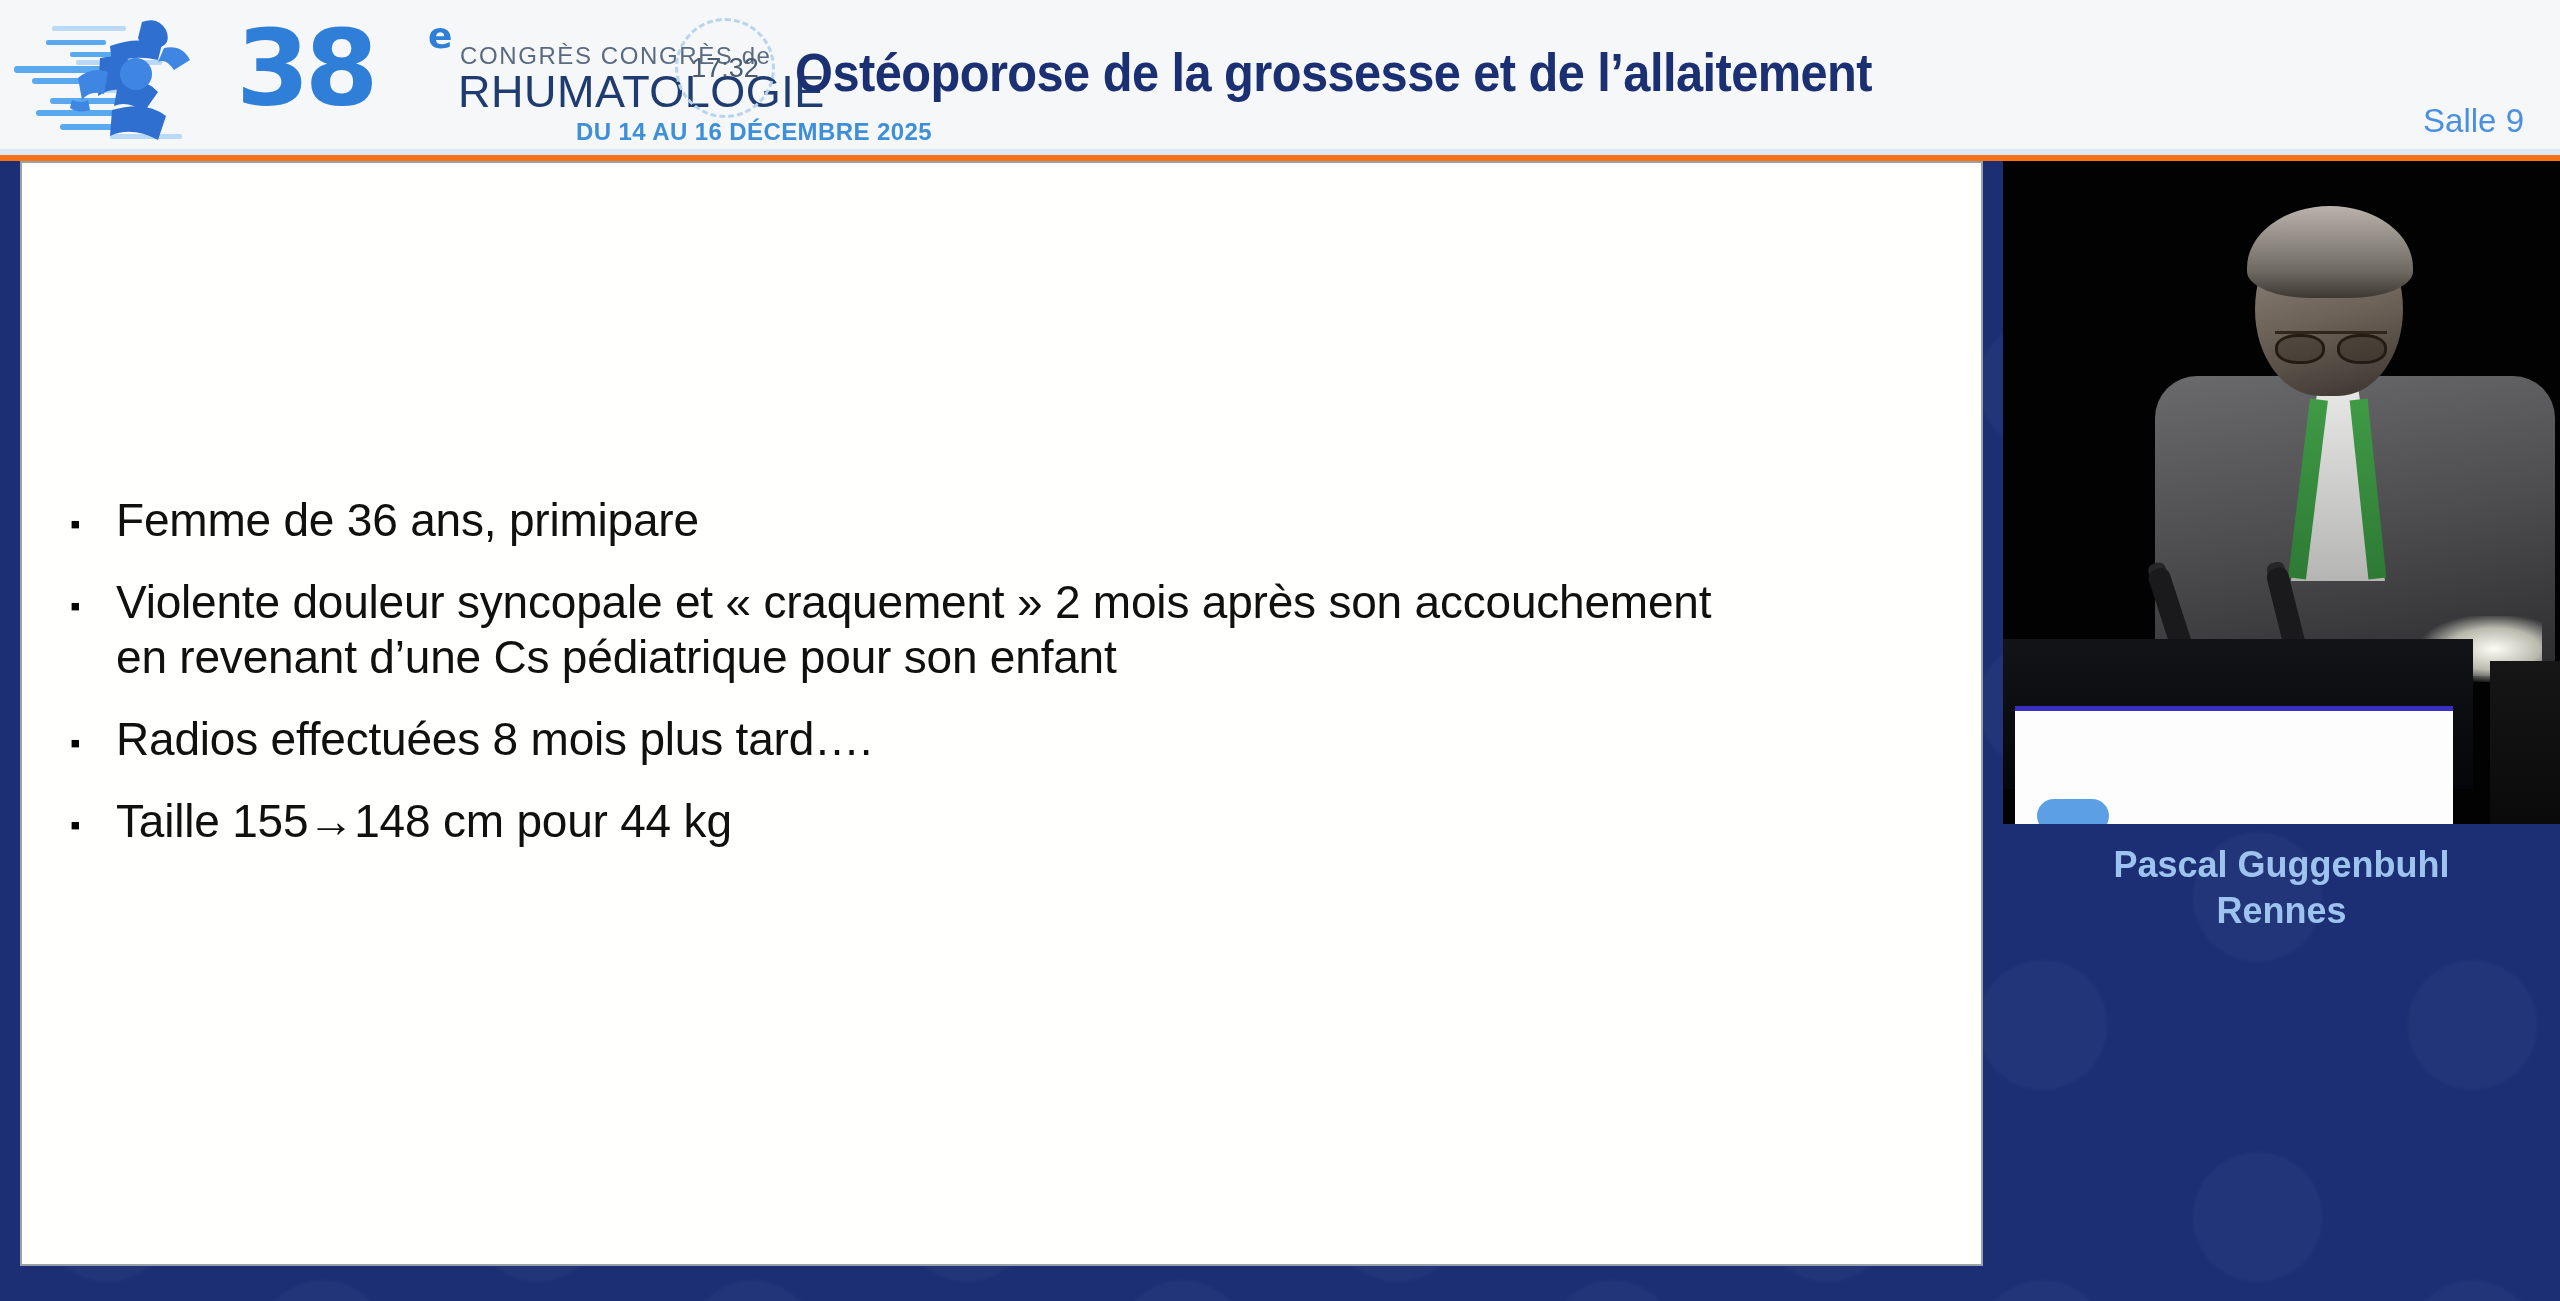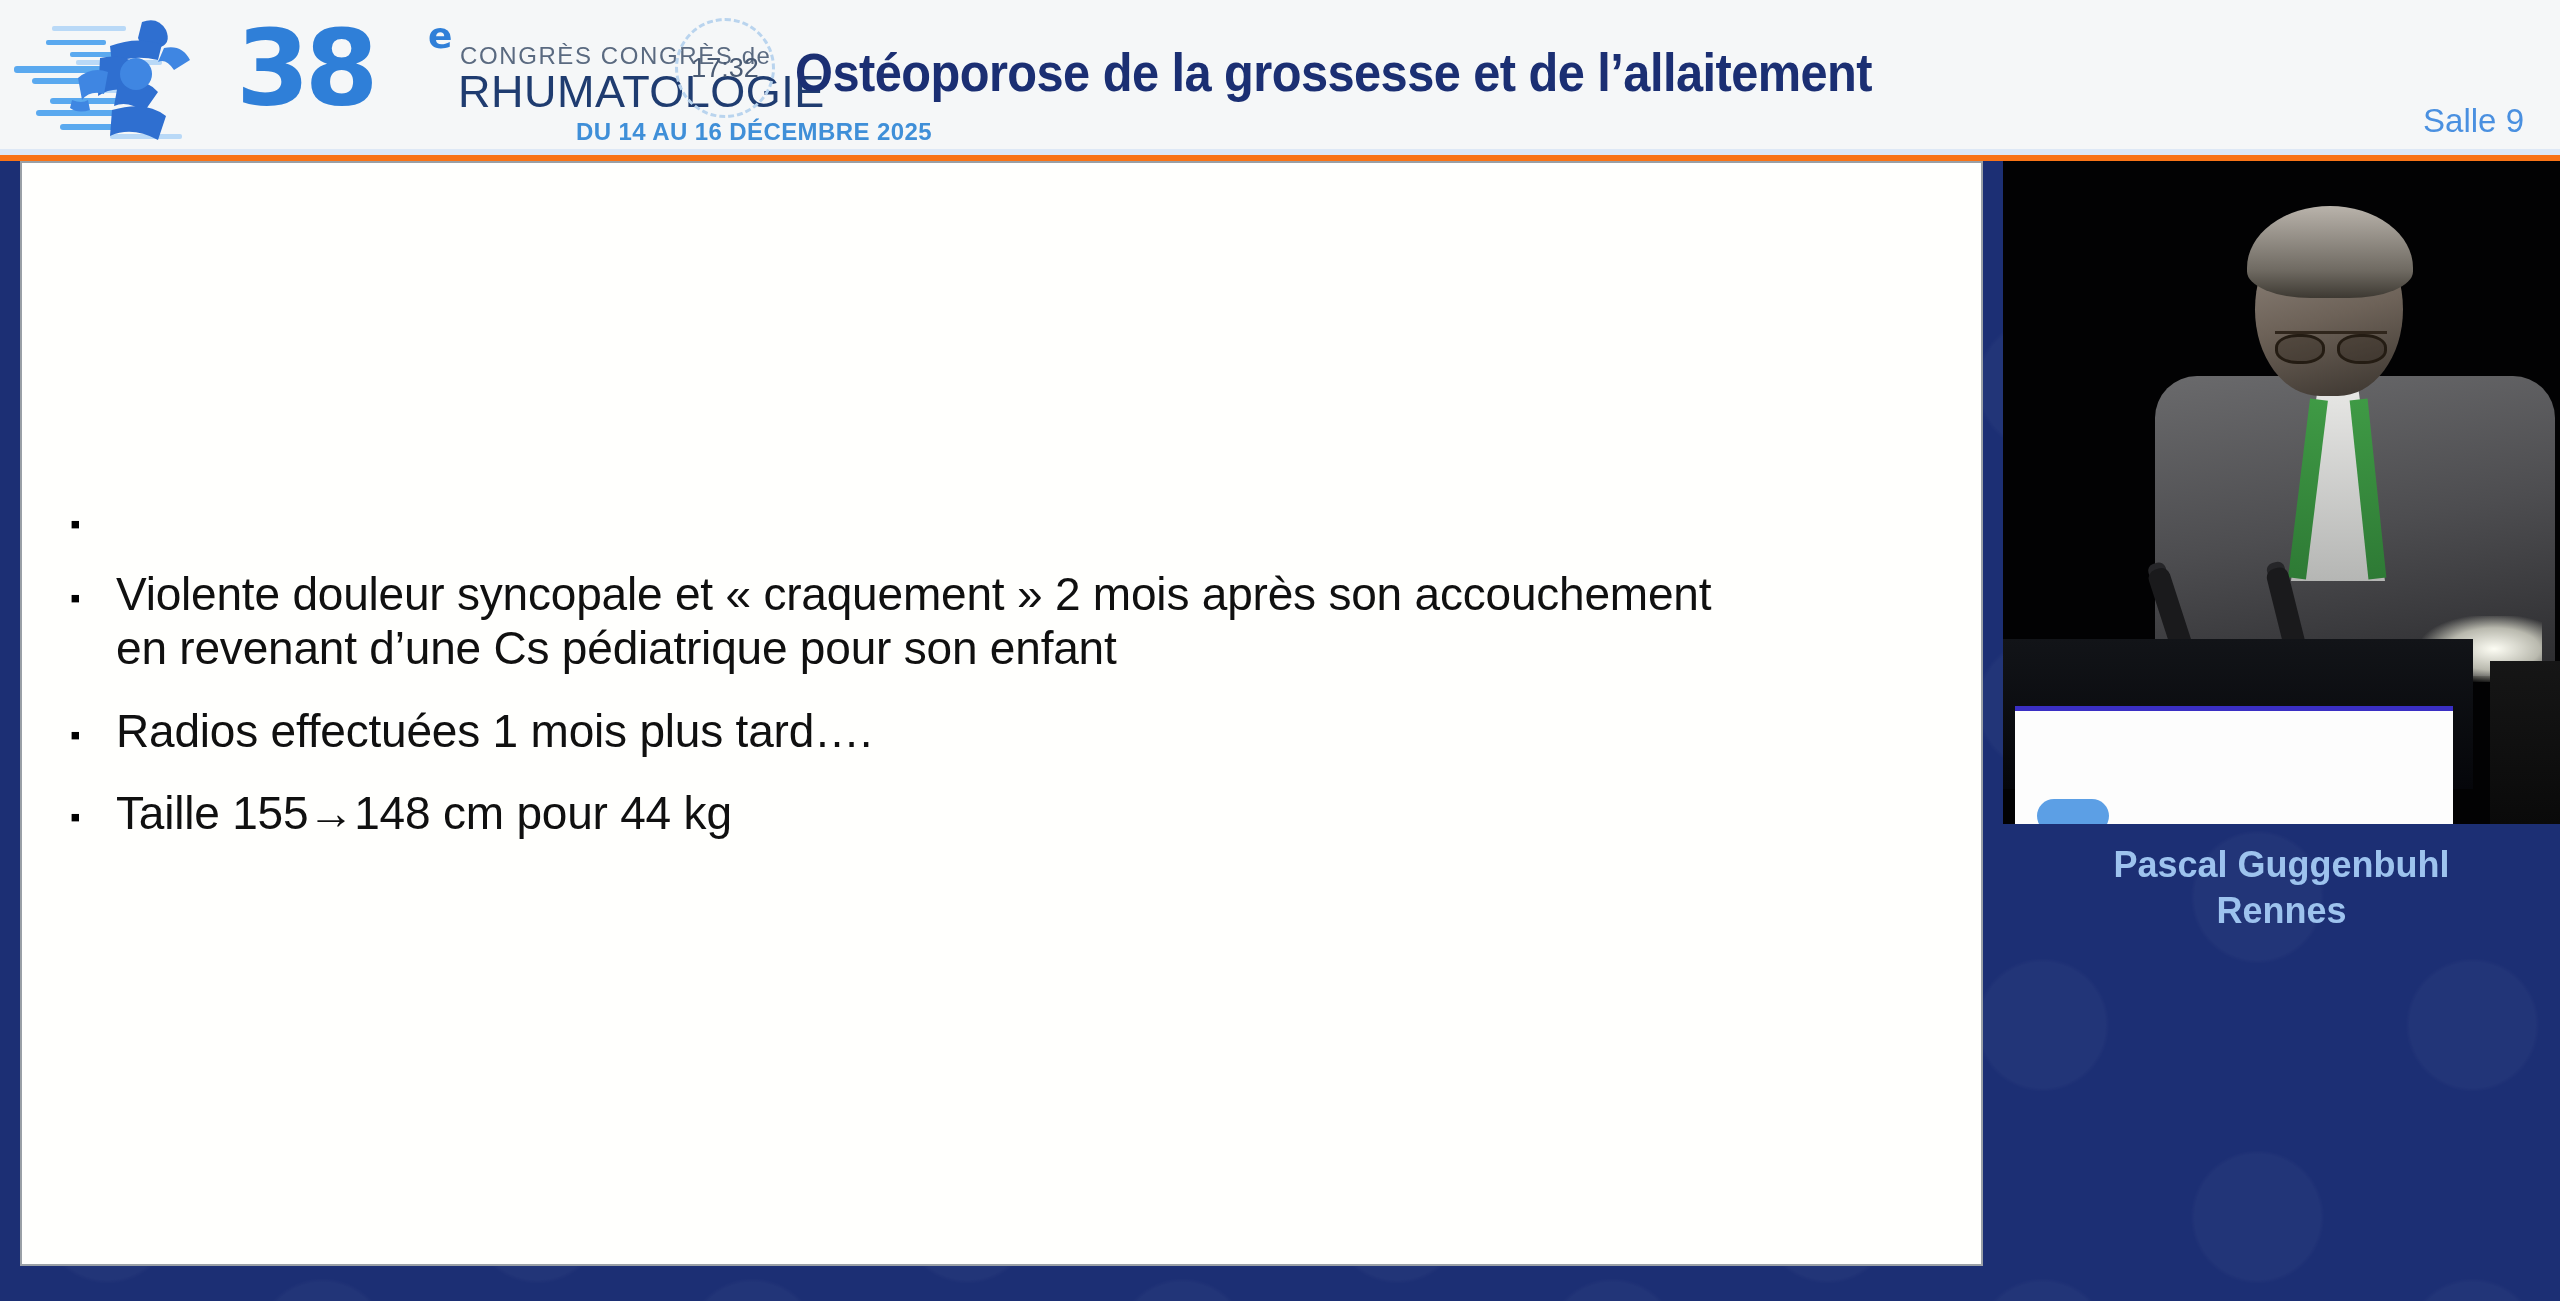--- a/index.html
+++ b/index.html
@@ -250,30 +250,31 @@
     <div class="room-label">Salle 9</div>
   </div>
 
   <div class="stage">
 
     <div class="slide">
       <div class="slide-body">
 
         <div class="bullet-row">
           <span class="bullet-marker">▪</span>
+          <span class="bullet-text">Femme de 36 ans, primipare</span>
         </div>
 
         <div class="bullet-row">
           <span class="bullet-marker">▪</span>
           <span class="bullet-text">Violente douleur syncopale et « craquement » 2 mois après son accouchement en revenant d’une Cs pédiatrique pour son enfant</span>
         </div>
 
         <div class="bullet-row">
           <span class="bullet-marker">▪</span>
-          <span class="bullet-text">Radios effectuées 1 mois plus tard….</span>
+          <span class="bullet-text">Radios effectuées 8 mois plus tard….</span>
         </div>
 
         <div class="bullet-row">
           <span class="bullet-marker">▪</span>
           <span class="bullet-text">Taille 155→148 cm pour 44 kg</span>
         </div>
 
       </div>
     </div>
 

